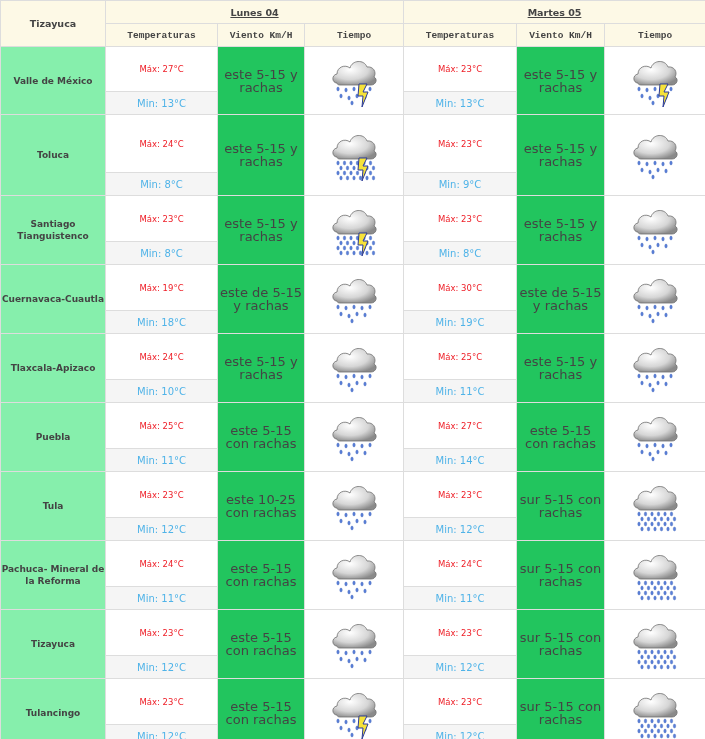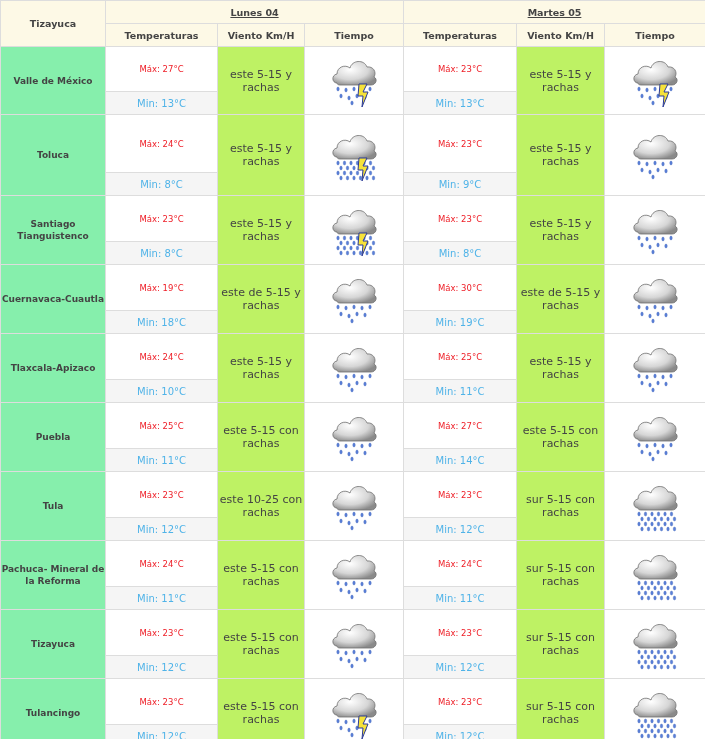--- a/index.html
+++ b/index.html
@@ -13,25 +13,25 @@
   }
   table.forecast td, table.forecast th {
     border: 1px solid #dddddd;
     padding: 0;
     text-align: center;
     vertical-align: middle;
   }
   th { font-weight: bold; font-size: 9.5px; color: #444444; background: #fdf9e6; }
   th.h-city { height: 44px; }
   th.h-day { height: 22px; text-decoration: underline; }
-  th.h-sub { height: 22px; }
+  th.h-sub { height: 22px; font-family: Liberation Mono, monospace; }
   td.city { background: #86efac; font-weight: bold; color: #444444; font-size: 9px; line-height: 12px; padding: 0 4px; }
   td.tmax { color: #ee1c25; background: #ffffff; font-size: 8.5px; margin-left: 40px; }
   td.tmin { color: #4fb3e8; background: #f5f5f5; font-size: 10px; height: 22px; }
-  td.wind { background: #bef264; color: #444444; font-size: 11px; line-height: 13px; padding: 0 8px; }
+  td.wind { background: #22c55e; color: #444444; font-size: 13px; line-height: 13px; padding: 0 8px; }
   td.wx { background: #ffffff; }
   .wx-icon { display: inline-block; width: 50px; height: 56px; vertical-align: middle; }
   .wx-icon svg { width: 50px; height: 56px; display: block; }
 </style>
 </head>
 <body>
 
 <table class="forecast">
   <colgroup>
     <col style="width:105px">

